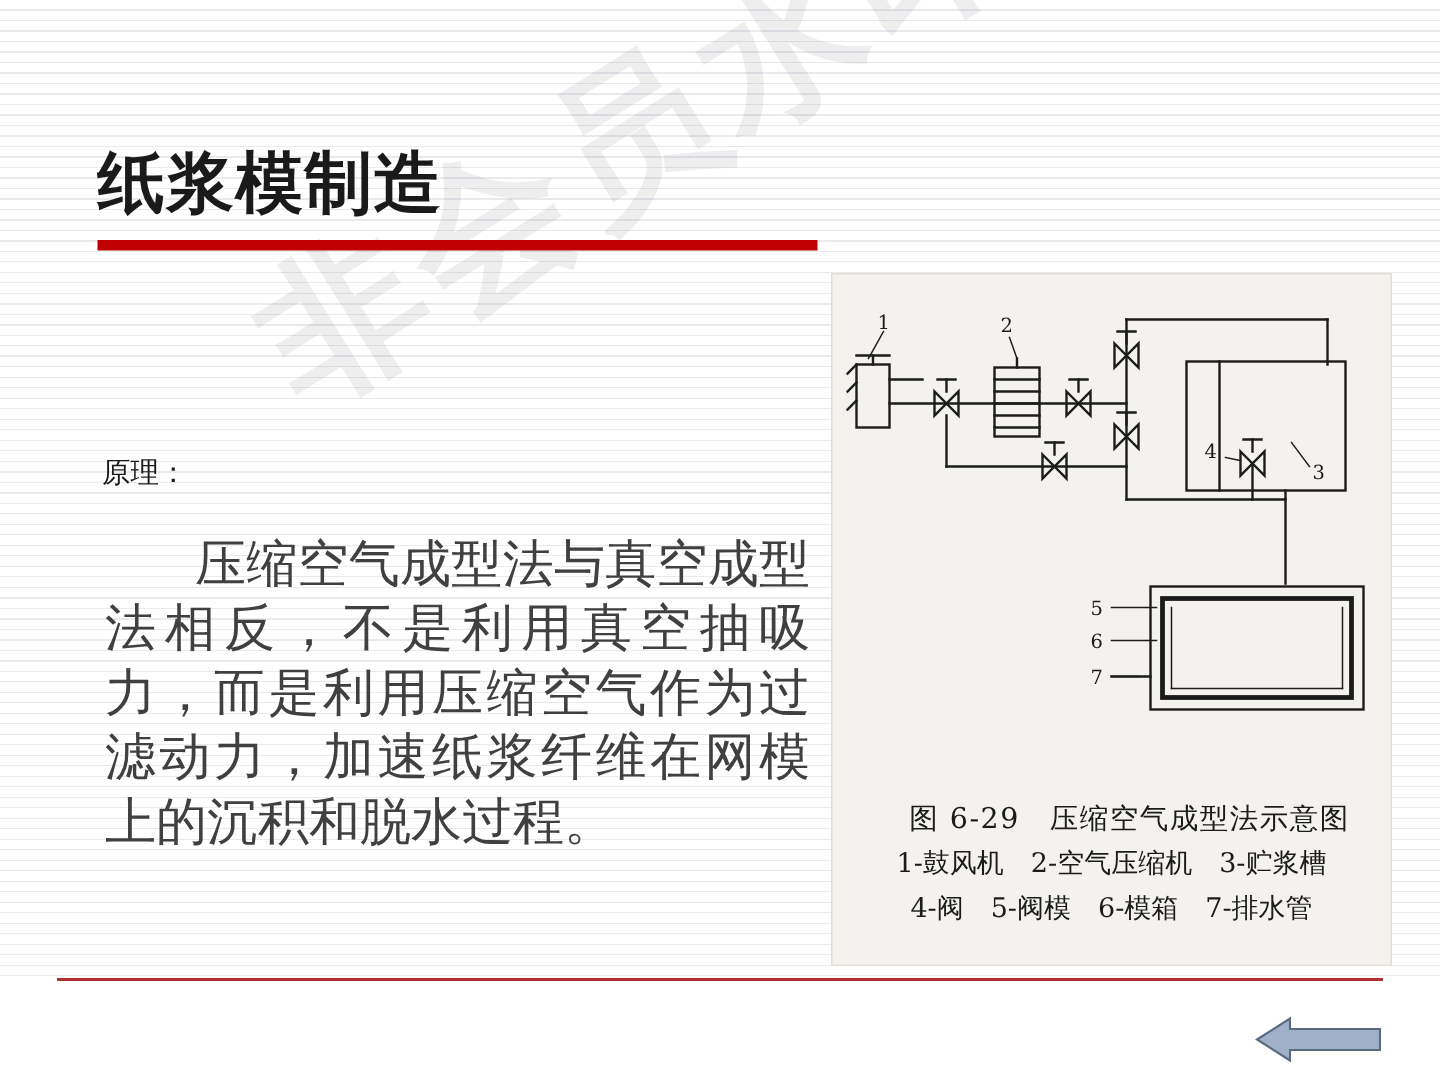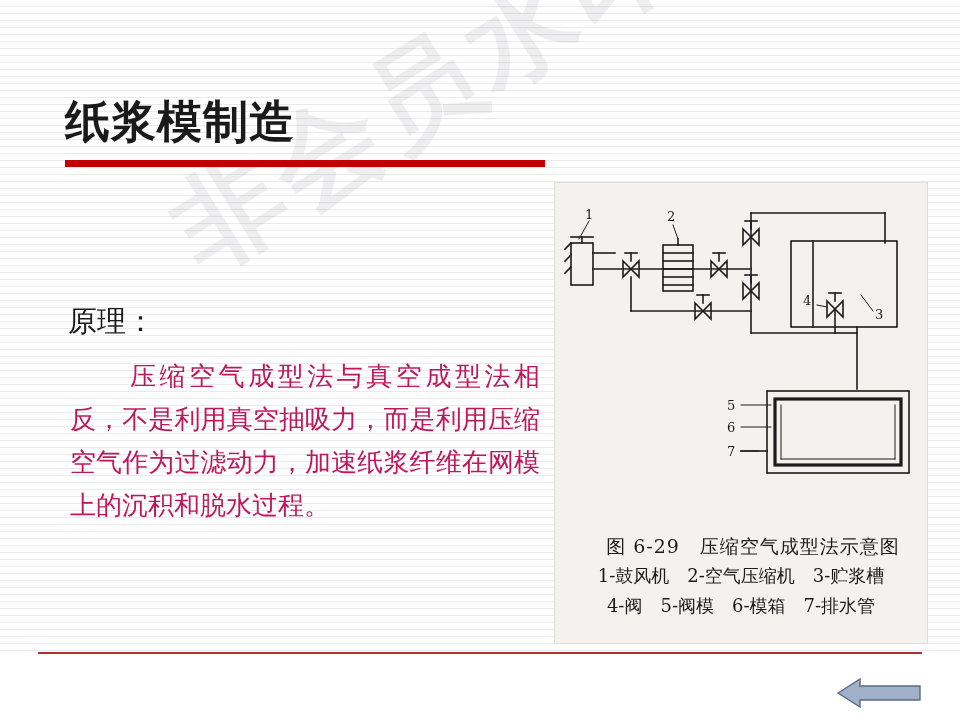--- a/index.html
+++ b/index.html
@@ -92,34 +92,34 @@
     font-size: 29px;
     color: #1a1a1a;
     white-space: nowrap;
   }
 
   .principle-label {
     position: absolute;
     left: 68px;
     top: 302px;
     font-family: "DejaVu Serif", serif;
-    font-size: 29px;
+    font-size: 19px;
     color: #1a1a1a;
     white-space: nowrap;
   }
 
   .body-text {
     position: absolute;
     left: 70px;
     top: 355px;
     width: 470px;
     font-family: "DejaVu Serif", serif;
-    font-size: 26px;
+    font-size: 34px;
     line-height: 43px;
-    color: #be185d;
+    color: #404040;
     text-indent: 60px;
     text-align: justify;
   }
 
   
   .figure-panel {
     position: absolute;
     left: 554px;
     top: 182px;
     width: 372px;

